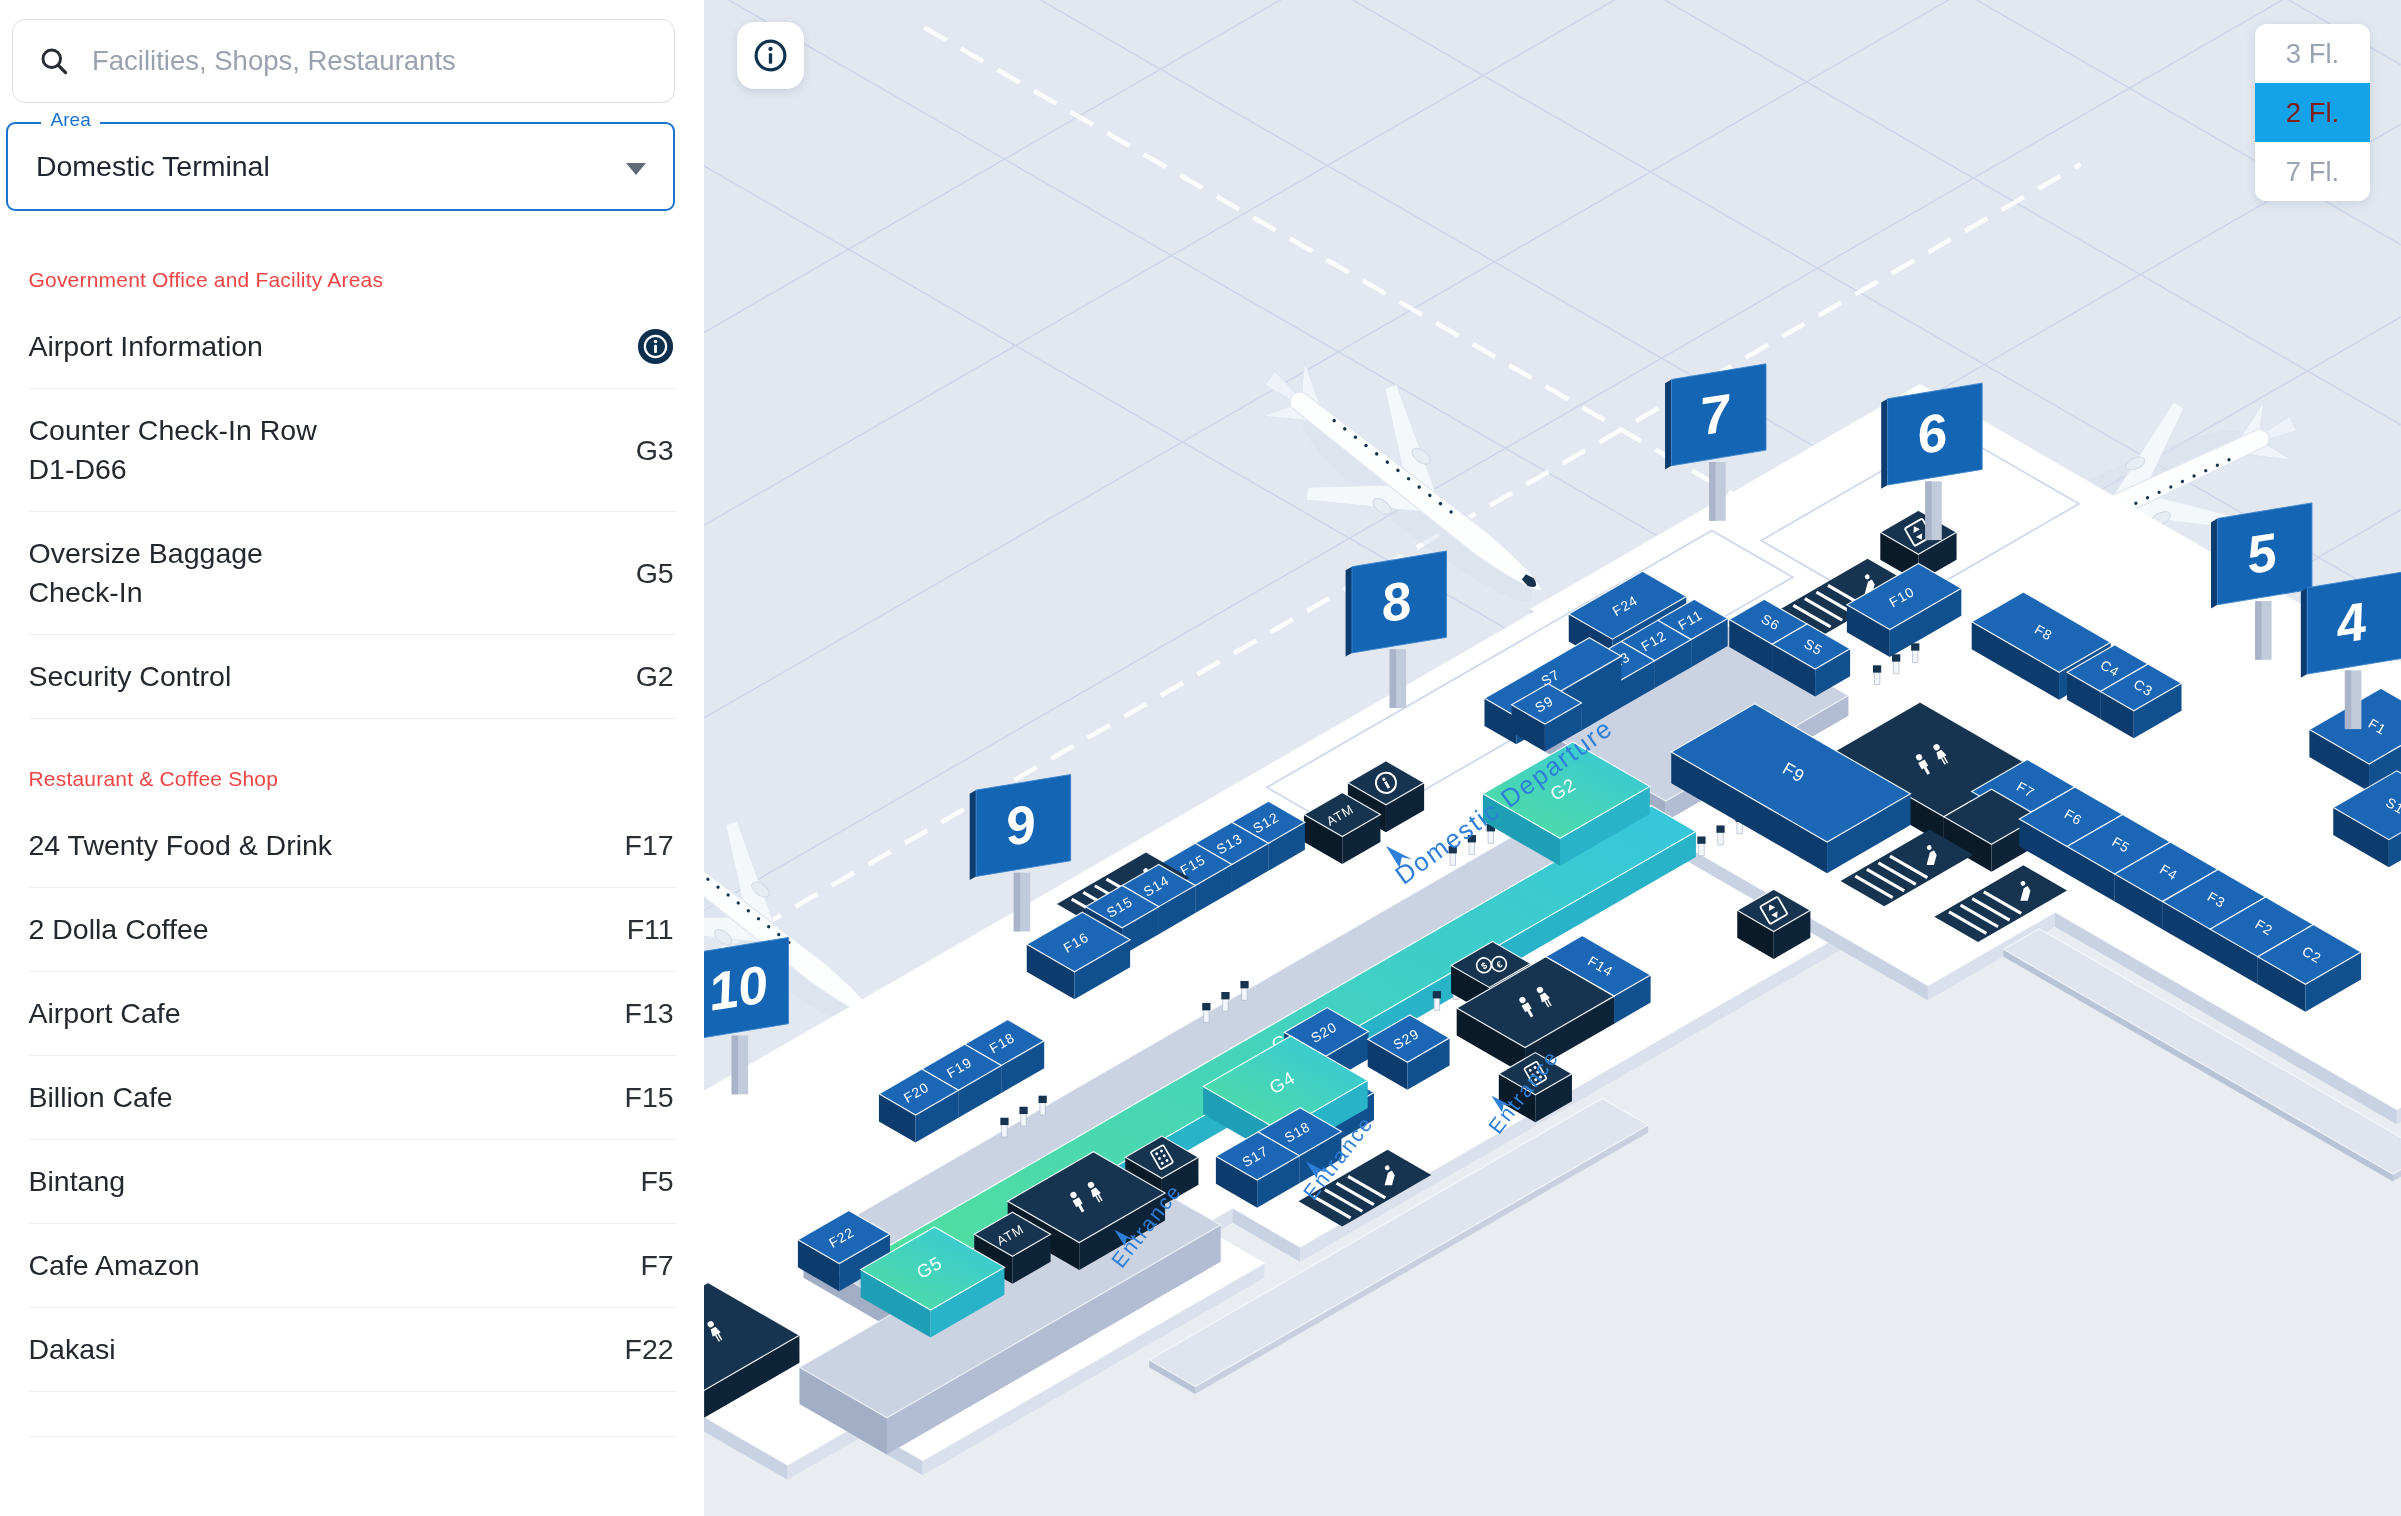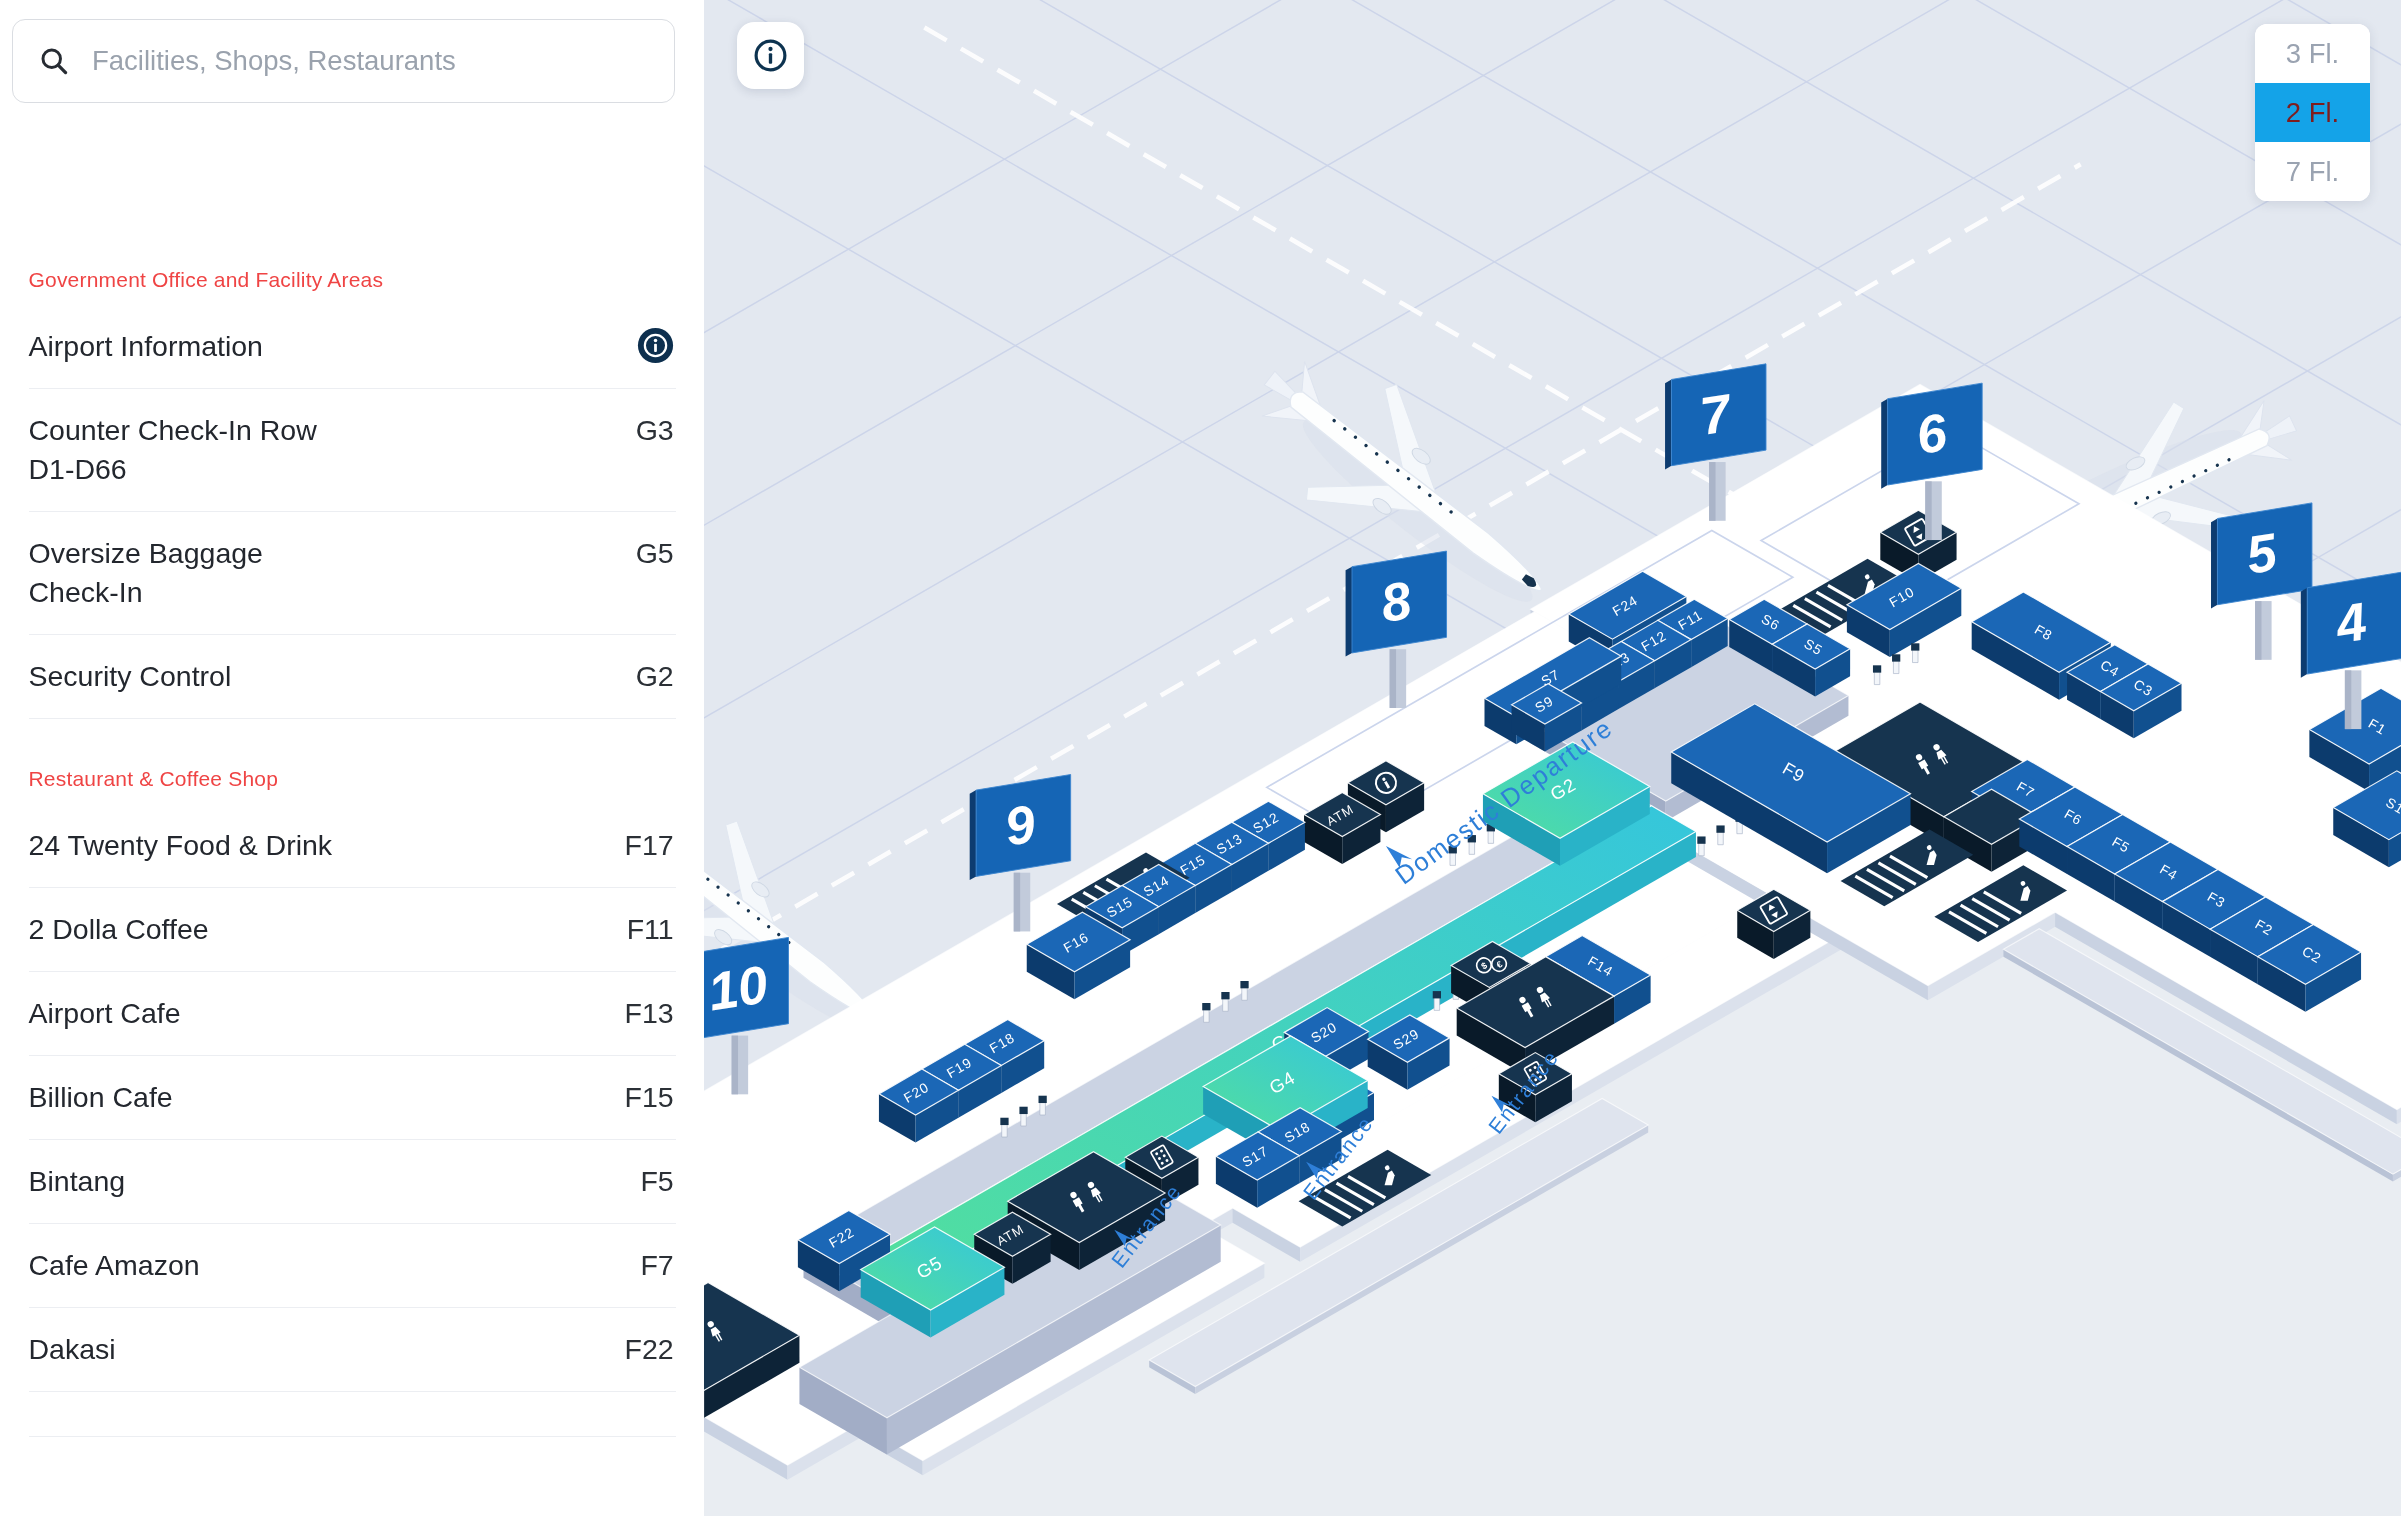--- a/index.html
+++ b/index.html
@@ -13,21 +13,21 @@
   .searchbox input { border:none; outline:none; font-size:27.5px; color:#202530; width:100%; font-family:"Liberation Sans", sans-serif; }
   .searchbox input::placeholder { color:#9aa2ad; }
 
   .areafield { position:absolute; left:6.4px; top:122px; width:669px; height:89px; border:2.8px solid #1a73cf; border-radius:9.2px; background:#fff; cursor:pointer; }
   .arealabel { position:absolute; top:-14.7px; left:33px; background:#fff; padding:0 9.2px; font-size:19px; color:#1a73cf; }
   .areavalue { position:absolute; left:27.5px; top:26px; font-size:28.5px; color:#1f2530; }
   .caret { position:absolute; right:27.5px; top:39px; width:0; height:0; border-left:10px solid transparent; border-right:10px solid transparent; border-top:12px solid #5f6a77; }
 
   .sections { position:absolute; left:0; top:220px; right:0; bottom:0; padding:0 28.5px 0 28.5px; overflow:hidden; }
   .section-title { font-size:21px; font-weight:400; color:#ef4444; margin:48px 0 13px 0; letter-spacing:0.2px; }
-  .row { display:flex; justify-content:space-between; align-items:flex-start; padding:22px 1.8px 22px 0; border-bottom:1.8px solid #eceef2; cursor:pointer; }
+  .row { display:flex; justify-content:space-between; align-items:center; padding:22px 1.8px 22px 0; border-bottom:1.8px solid #eceef2; cursor:pointer; }
   .row-name { font-size:28.5px; color:#23272e; line-height:39px; max-width:323px; }
   .row-badge { font-size:28.5px; color:#2b3036; line-height:39px; text-align:right; }
   .rowicon { width:37px; height:37px; flex:0 0 auto; }
 
   
   .map { position:absolute; left:704px; top:0; width:1697px; height:1516px; background:#e9edf2; }
   .map svg.canvas { position:absolute; left:0; top:0; }
 
   .infobtn { position:absolute; left:33px; top:22px; width:67px; height:67px; border:none; border-radius:17.4px; background:#ffffff; box-shadow:0 2.8px 9.2px rgba(40,60,90,.14); cursor:pointer; display:flex; align-items:center; justify-content:center; }
 
@@ -42,20 +42,25 @@
 
   <div class="sidebar">
     <div class="searchbox">
       <svg width="35" height="35" viewBox="0 0 38 38">
         <circle cx="16" cy="16" r="9.5" fill="none" stroke="#272c33" stroke-width="3.2"></circle>
         <line x1="23" y1="23" x2="31" y2="31" stroke="#272c33" stroke-width="3.6" stroke-linecap="round"></line>
       </svg>
       <input type="text" placeholder="Facilities, Shops, Restaurants" style="">
     </div>
 
+    <div class="areafield">
+      <span class="arealabel">Area</span>
+      <span class="areavalue">Domestic Terminal</span>
+      <span class="caret"></span>
+    </div>
 
     <div class="sections" id="sections">
         <div class="section-title">Government Office and Facility Areas</div>
         <div class="row">
           <span class="row-name">Airport Information</span>
           <svg viewBox="0 0 40 40" class="rowicon">
             <circle cx="20" cy="20" r="19" fill="#0d2f4e"></circle>
             <circle cx="20" cy="20" r="11.5" fill="none" stroke="#ffffff" stroke-width="2.4"></circle>
             <circle cx="20" cy="14.6" r="1.9" fill="#fff"></circle>
             <rect x="18.5" y="18" width="3" height="9" rx="1" fill="#fff"></rect>

